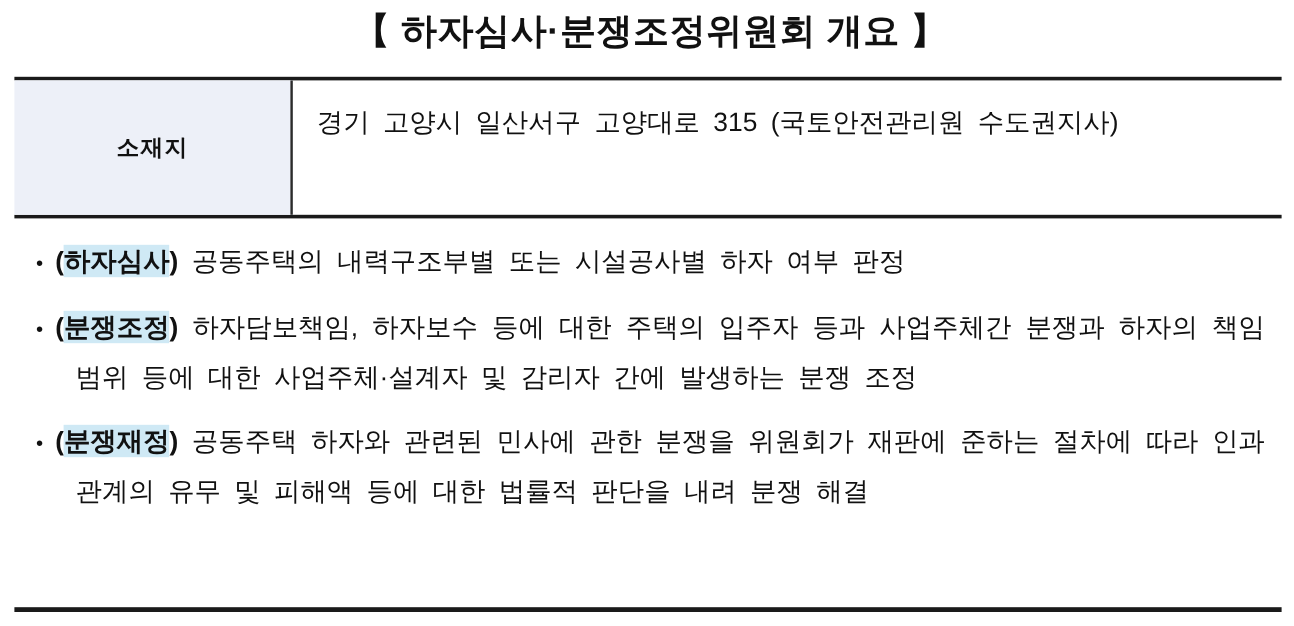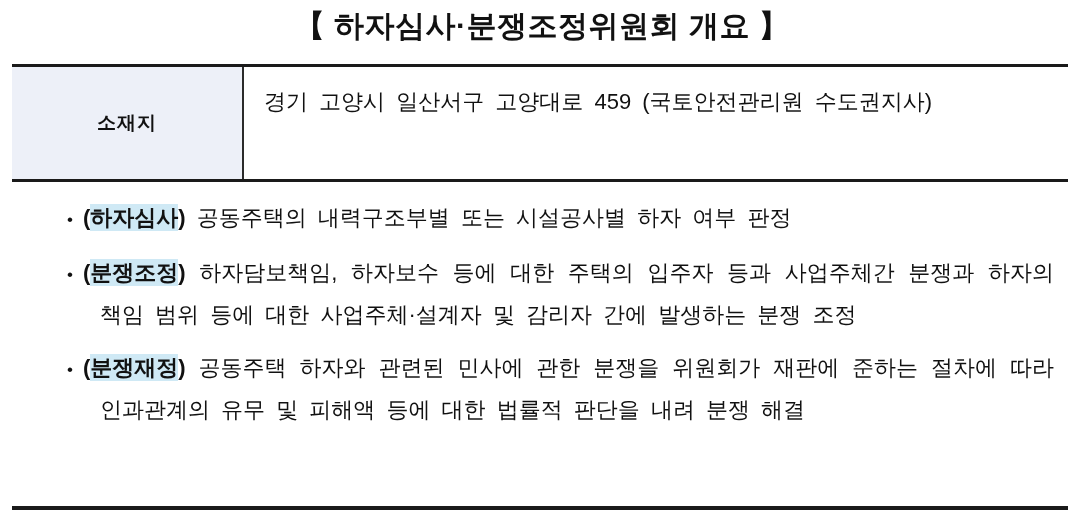--- a/index.html
+++ b/index.html
@@ -71,21 +71,20 @@
     line-height: 40px;
     word-spacing: 5px;
     box-sizing: border-box;
     overflow: hidden;
   }
   .trow-location .cell-content {
     padding: 15px 8px 0 20px;
   }
   .trow-duties .cell-content {
     padding: 16px 14px 0 18px;
-    margin-left: 37px;
   }
   .content-line {
     white-space: nowrap;
   }
   .bullet-item {
     padding-left: 33px;
     text-indent: -33px;
     text-align: justify;
     margin-bottom: 13px;
   }
@@ -105,21 +104,21 @@
 </head>
 <body>
 
 <div class="page-title">【 하자심사·분쟁조정위원회  개요 】</div>
 
 <div class="overview-table">
 
   <div class="trow trow-location">
     <div class="cell-header">소재지</div>
     <div class="cell-content">
-      <div class="content-line">경기 고양시 일산서구 고양대로 459 (국토안전관리원 수도권지사)</div>
+      <div class="content-line">경기 고양시 일산서구 고양대로 315 (국토안전관리원 수도권지사)</div>
     </div>
   </div>
 
   <div class="trow trow-duties">
     <div class="cell-content">
 
       <div class="bullet-item">
         <span class="bullet-marker">•</span><span class="term-group"><span class="paren">(</span><span class="term-highlight">하자심사</span><span class="paren">)</span></span>
         <span class="duty-desc">공동주택의 내력구조부별 또는 시설공사별 하자 여부 판정</span>
       </div>

